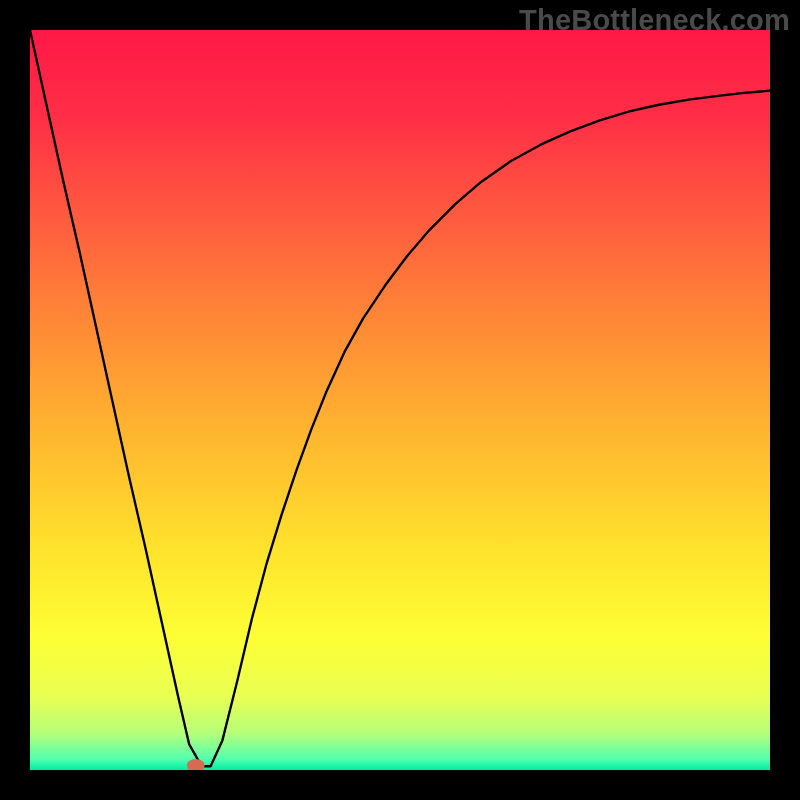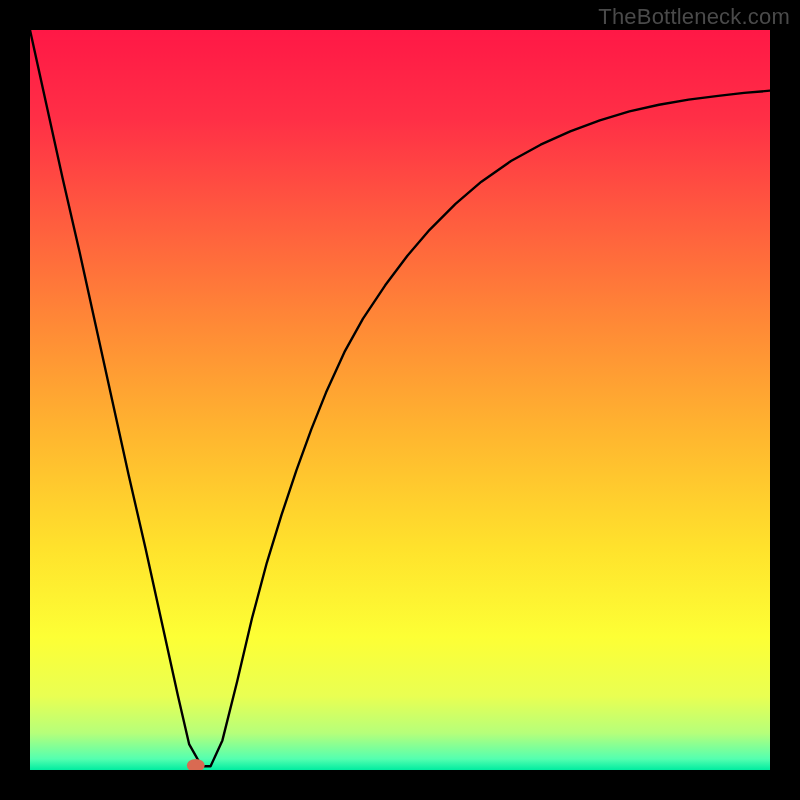--- a/index.html
+++ b/index.html
@@ -15,22 +15,22 @@
     position: relative;
     width: 800px;
     height: 800px;
     background: #000;
   }
   .watermark {
     position: absolute;
     top: 4px;
     right: 10px;
     color: #4a4a4a;
-    font-size: 22px;
-    font-weight: 400;
+    font-size: 29px;
+    font-weight: 700;
     letter-spacing: 0.2px;
     z-index: 5;
   }
   .plot {
     position: absolute;
     left: 30px;
     top: 30px;
     width: 740px;
     height: 740px;
   }

